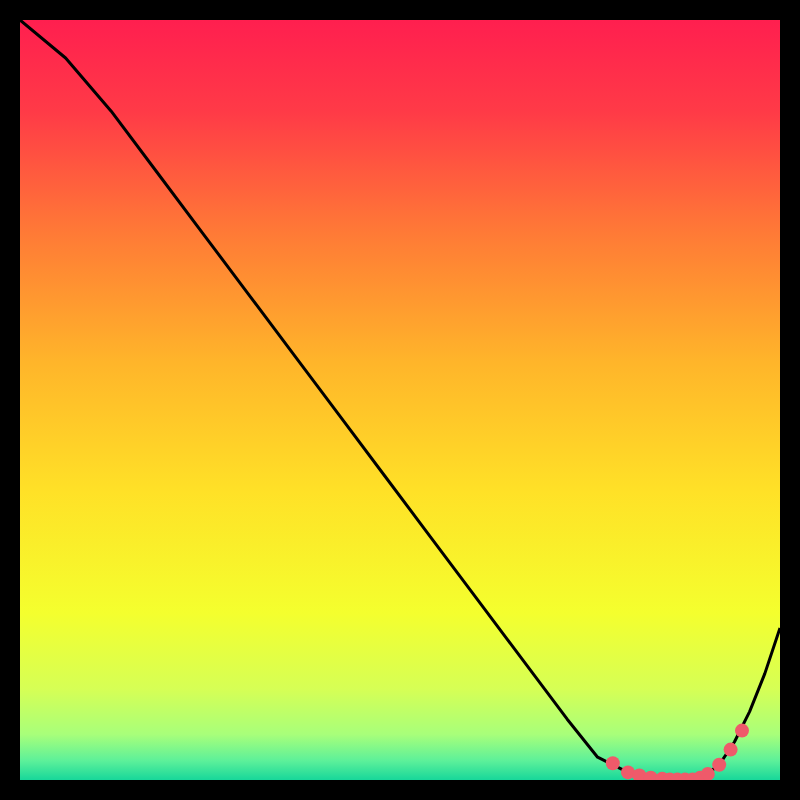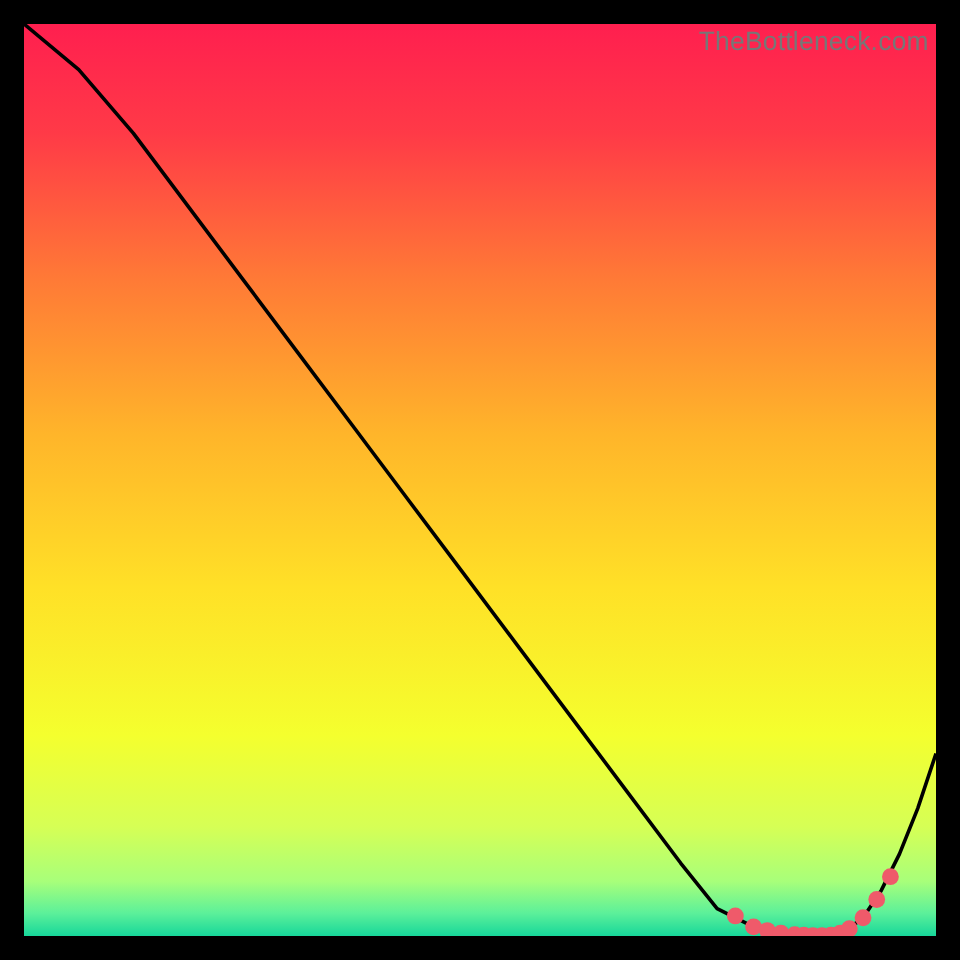--- a/index.html
+++ b/index.html
@@ -28,21 +28,20 @@
     font-weight: 500;
     letter-spacing: 0.2px;
     user-select: none;
   }
   svg { display: block; }
 </style>
 </head>
 <body>
 
 <div class="frame">
-  <div class="watermark">TheBottleneck.com</div>
 
   <svg id="chart-svg" width="760" height="760" viewBox="0 0 760 760">
     <defs>
       <linearGradient id="bg-grad" x1="0" y1="0" x2="0" y2="1">
           <stop offset="0%" stop-color="#ff1f4f"></stop>
           <stop offset="12%" stop-color="#ff3a47"></stop>
           <stop offset="28.000000000000004%" stop-color="#ff7a36"></stop>
           <stop offset="45%" stop-color="#ffb52a"></stop>
           <stop offset="62%" stop-color="#ffe127"></stop>
           <stop offset="78%" stop-color="#f4ff2e"></stop>

